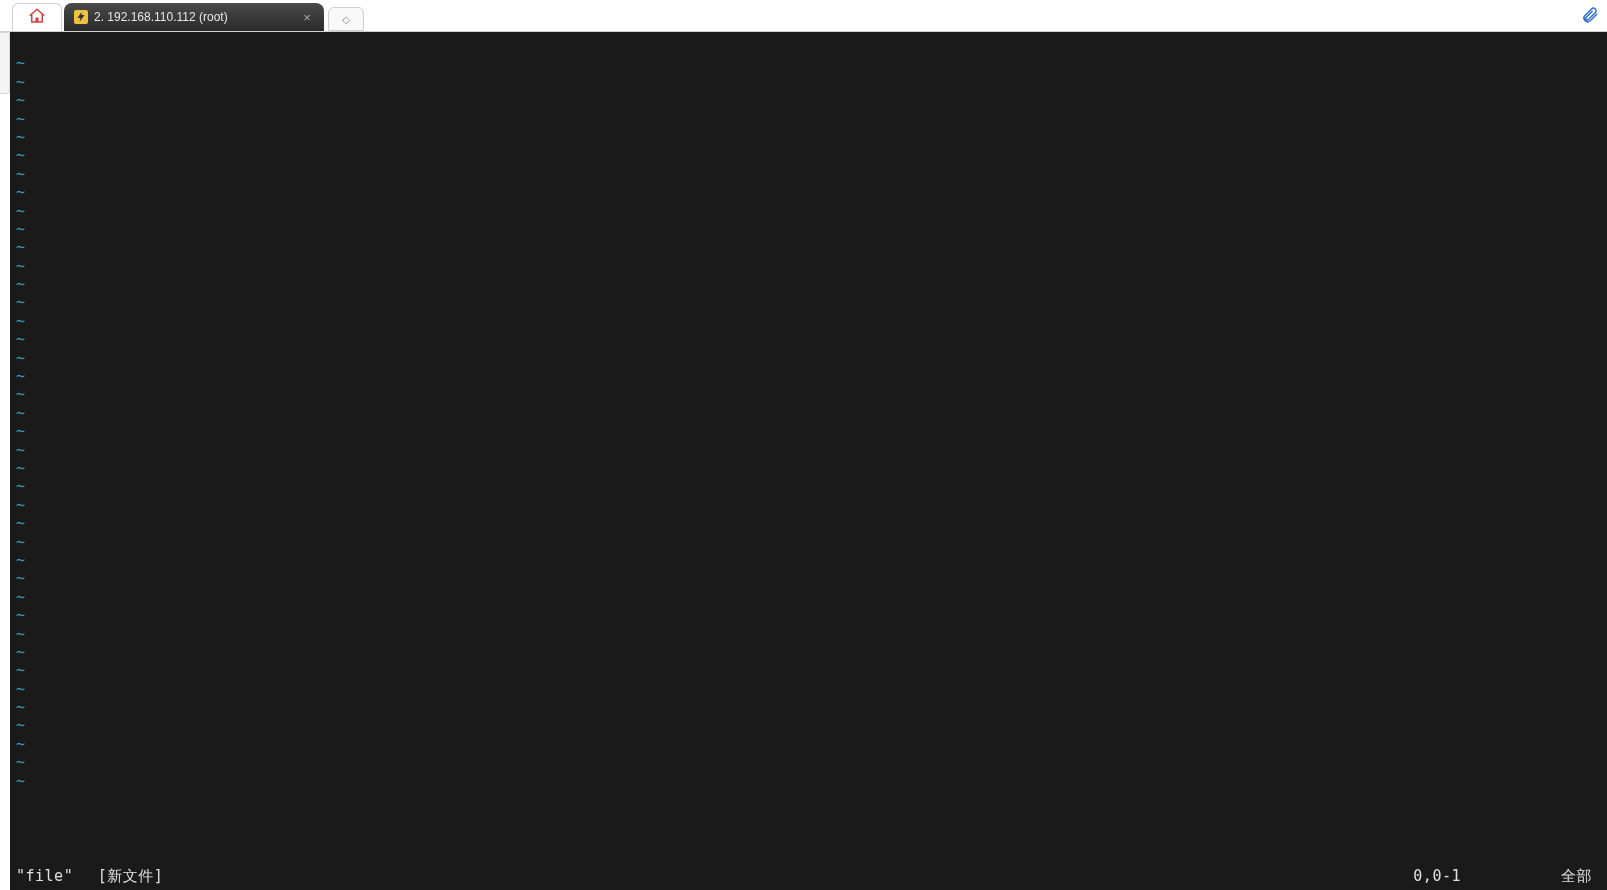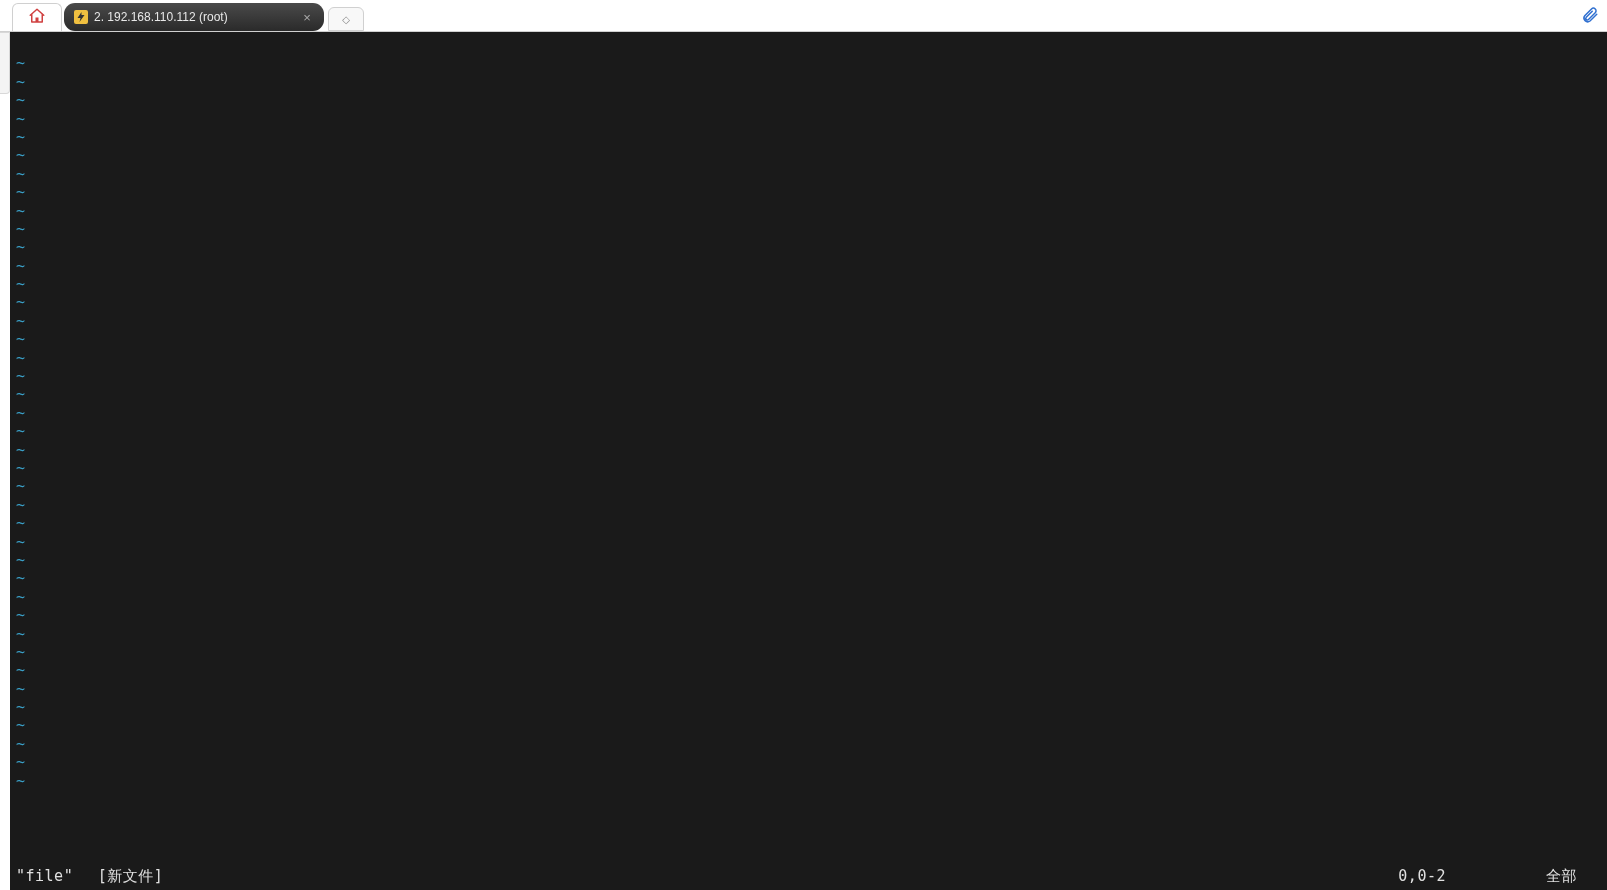--- a/index.html
+++ b/index.html
@@ -48,21 +48,20 @@
       border-top-left-radius: 8px;
       border-top-right-radius: 8px;
       display: flex;
       align-items: center;
       padding: 0 10px;
       color: #e8e8e8;
       font-size: 12px;
       min-width: 260px;
       cursor: pointer;
       position: relative;
-      border-radius: 11px;
     }
     .session-tab-icon {
       width: 14px;
       height: 14px;
       background: #f0c040;
       margin-right: 6px;
       display: flex;
       align-items: center;
       justify-content: center;
       border-radius: 2px;
@@ -172,21 +171,21 @@
       margin-left: 15px;
     }
     .status-spacer {
       flex: 1;
     }
     .status-pos {
       margin-right: 100px;
       color: #e0e0e0;
     }
     .status-scroll {
-      margin-right: 24px;
+      margin-right: 9px;
       color: #e0e0e0;
     }
   </style>
 </head>
 <body>
 
 <div class="tab-bar">
   <div class="home-tab">
     <span class="home-icon">
       <svg viewBox="0 0 24 24" fill="none" stroke="#d04040" stroke-width="2">
@@ -262,16 +261,16 @@
       <div class="vim-tilde">~</div>
       <div class="vim-tilde">~</div>
       <div class="vim-tilde">~</div>
     </div>
   <div class="status-line">
     <span class="status-left">
       <span class="status-filename">"file"</span>
       <span class="status-newfile">[新文件]</span>
     </span>
     <span class="status-spacer"></span>
-    <span class="status-pos">0,0-2</span>
+    <span class="status-pos">0,0-1</span>
     <span class="status-scroll">全部</span>
   </div>
 </div>
 
 </body></html>

